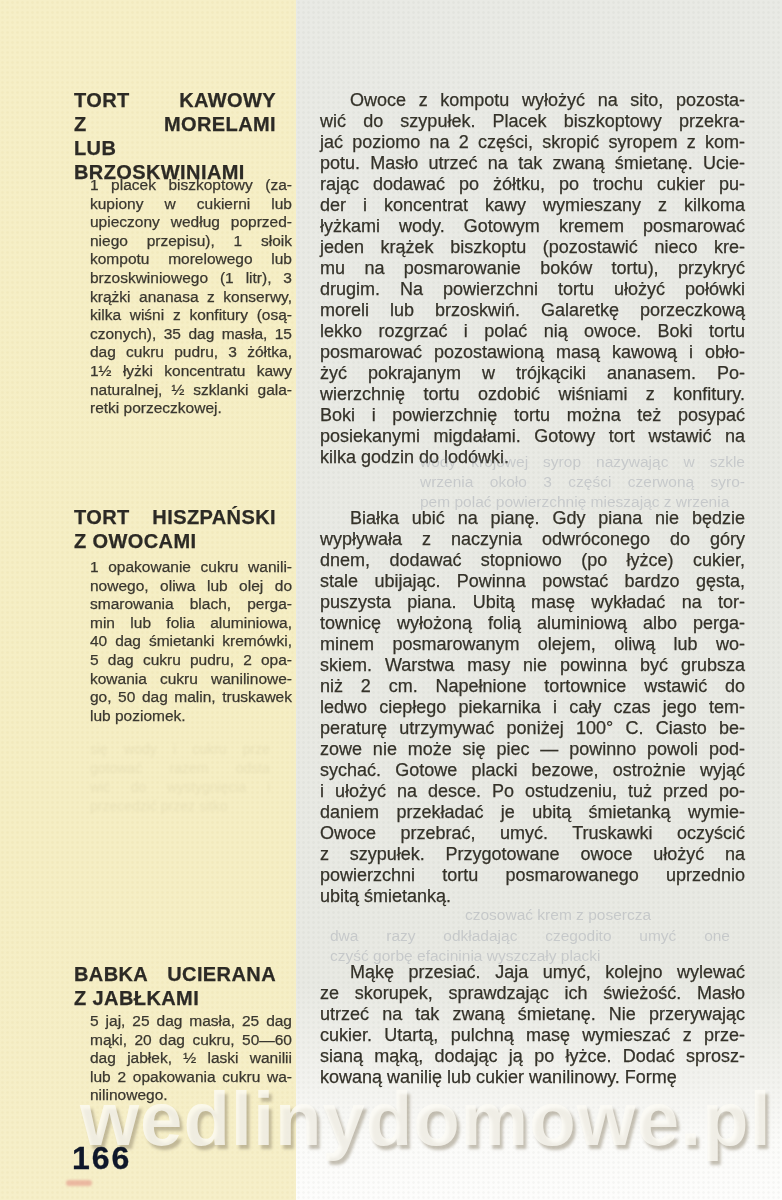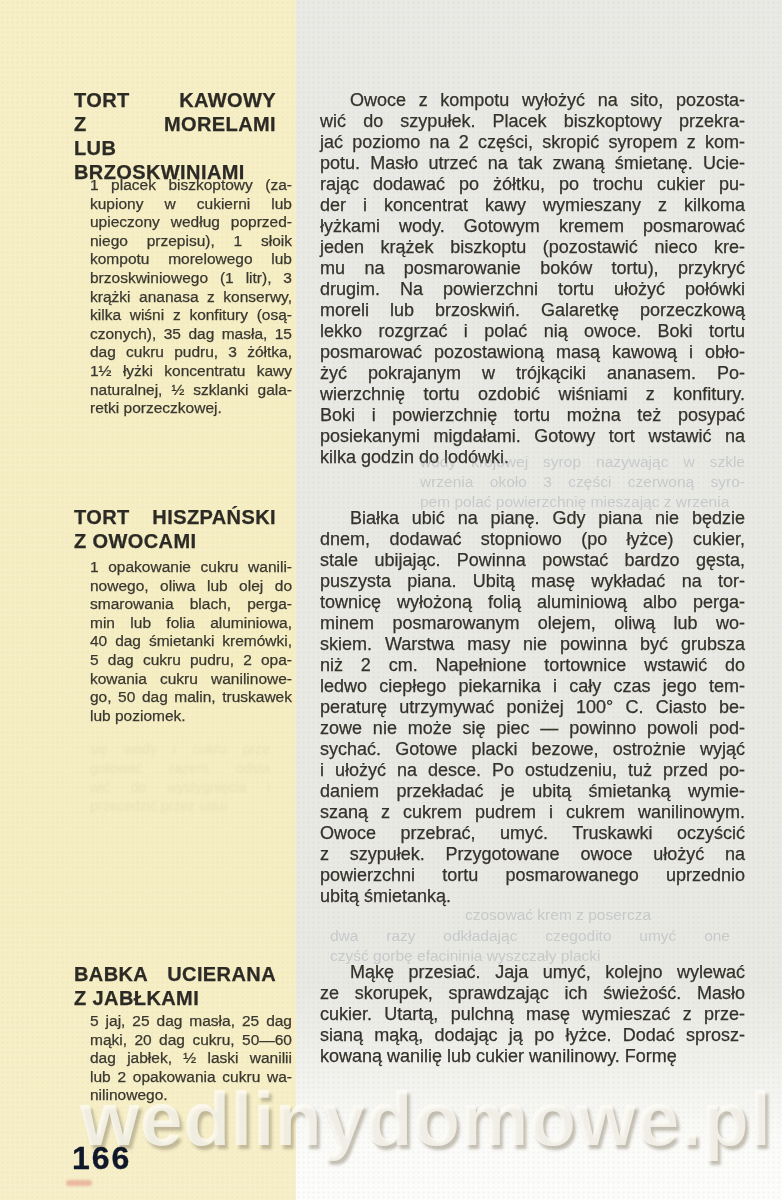--- a/index.html
+++ b/index.html
@@ -142,51 +142,52 @@
     </div>
 
   <div class="col ghost" style="left:420px;top:452px;width:325px;">
       <div class="line">wody  krojowej  syrop  nazywając  w  szkle</div>
       <div class="line">wrzenia  około  3  części  czerwoną  syro-</div>
       <div class="line">pem  polać  powierzchnię  mieszając  z  wrzenia</div>
     </div>
 
   <div class="col right-para indent" style="left:320px;top:508px;">
       <div class="line">Białka ubić na pianę. Gdy piana nie będzie</div>
+      <div class="line">wypływała z naczynia odwróconego do góry</div>
       <div class="line">dnem, dodawać stopniowo (po łyżce) cukier,</div>
       <div class="line">stale ubijając. Powinna powstać bardzo gęsta,</div>
       <div class="line">puszysta piana. Ubitą masę wykładać na tor-</div>
       <div class="line">townicę wyłożoną folią aluminiową albo perga-</div>
       <div class="line">minem posmarowanym olejem, oliwą lub wo-</div>
       <div class="line">skiem. Warstwa masy nie powinna być grubsza</div>
       <div class="line">niż 2 cm. Napełnione tortownice wstawić do</div>
       <div class="line">ledwo ciepłego piekarnika i cały czas jego tem-</div>
       <div class="line">peraturę utrzymywać poniżej 100° C. Ciasto be-</div>
       <div class="line">zowe nie może się piec — powinno powoli pod-</div>
       <div class="line">sychać. Gotowe placki bezowe, ostrożnie wyjąć</div>
       <div class="line">i ułożyć na desce. Po ostudzeniu, tuż przed po-</div>
       <div class="line">daniem przekładać je ubitą śmietanką wymie-</div>
-      <div class="line">szaną z cukrem pudrem i cukrem wanilinowym.</div>
       <div class="line">Owoce przebrać, umyć. Truskawki oczyścić</div>
       <div class="line">z szypułek. Przygotowane owoce ułożyć na</div>
       <div class="line">powierzchni tortu posmarowanego uprzednio</div>
       <div class="line">ubitą śmietanką.</div>
     </div>
 
   <div class="col ghost" style="left:465px;top:905px;width:280px;">
       <div class="line">czosować  krem  z  posercza</div>
     </div>
   <div class="col ghost" style="left:330px;top:926px;width:400px;">
       <div class="line">dwa  razy  odkładając  czegodito  umyć  one</div>
       <div class="line">czyść  gorbę  efacininia  wyszczały  placki</div>
     </div>
 
   <div class="col right-para indent" style="left:320px;top:962px;">
       <div class="line">Mąkę przesiać. Jaja umyć, kolejno wylewać</div>
       <div class="line">ze skorupek, sprawdzając ich świeżość. Masło</div>
+      <div class="line">utrzeć na tak zwaną śmietanę. Nie przerywając</div>
       <div class="line">cukier. Utartą, pulchną masę wymieszać z prze-</div>
       <div class="line">sianą mąką, dodając ją po łyżce. Dodać sprosz-</div>
       <div class="line">kowaną wanilię lub cukier wanilinowy. Formę</div>
     </div>
 
   <div class="watermark">wedlinydomowe.pl</div>
   <div class="page-number">166</div>
   <div class="smudge"></div>
 
 </div>

